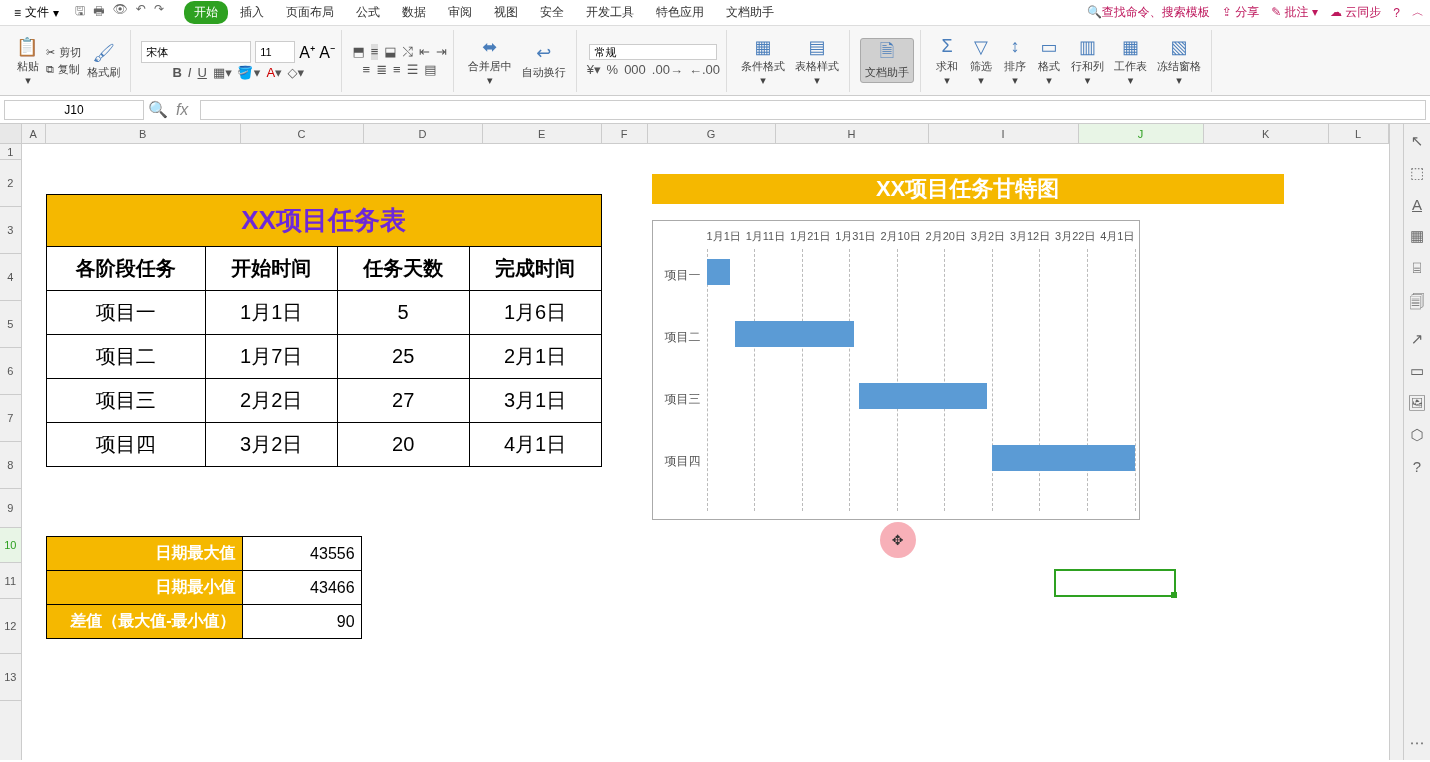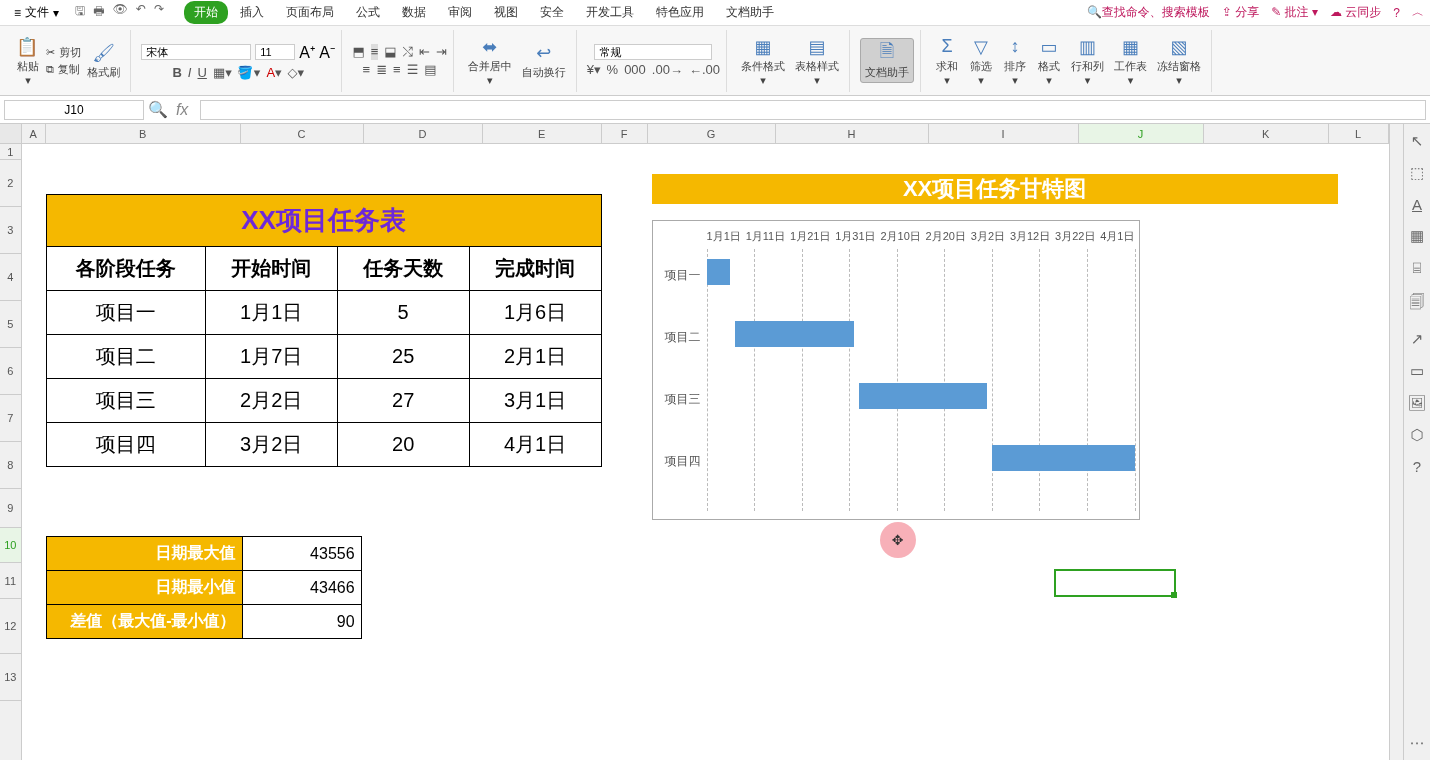--- a/index.html
+++ b/index.html
@@ -12,21 +12,21 @@
 .menubar .tab{padding:3px 10px;cursor:pointer;color:#333}
 .menubar .tab.active{background:#2ea121;color:#fff;border-radius:10px}
 .menubar .right{margin-left:auto;display:flex;align-items:center;gap:12px;color:#be185d}
 .ribbon{height:70px;background:#f7f7f7;border-bottom:1px solid #ccc;display:flex;align-items:center;padding:4px 6px;gap:4px}
 .ribbon-group{display:flex;flex-direction:column;align-items:center;padding:0 6px;border-right:1px solid #ddd;height:62px;justify-content:center;gap:2px}
 .ribbon-group.row{flex-direction:row;align-items:center}
 .big-btn{display:flex;flex-direction:column;align-items:center;font-size:11px;color:#444;cursor:pointer;padding:2px 4px}
 .big-btn .ico{width:24px;height:24px;display:flex;align-items:center;justify-content:center;font-size:18px;color:#4a7ebb}
 .small-btns{display:flex;flex-direction:column;gap:2px;font-size:11px}
 .small-btns div{display:flex;align-items:center;gap:4px;cursor:pointer;color:#444}
-.font-row{display:flex;gap:4px;align-items:center}
+.font-row{display:flex;gap:4px;}
 .font-row select,.font-row input{font-size:11px;border:1px solid #ccc;padding:1px 4px}
 .font-name{width:110px}
 .font-size{width:40px}
 .icon-row{display:flex;gap:6px;font-size:13px;color:#555}
 .icon-row span{cursor:pointer}
 .active-tool{background:#d0d0d0;border:1px solid #aaa;border-radius:3px}
 .namebox-row{height:28px;border-bottom:1px solid #ccc;display:flex;align-items:center;background:#fff}
 .namebox{width:140px;border:1px solid #ccc;margin:2px 4px;font-size:12px;padding:2px 6px;text-align:center}
 .fx-label{margin:0 8px;color:#888;font-style:italic}
 .formula-bar{flex:1;border:1px solid #ccc;margin:2px 4px;height:20px;font-size:12px;padding:1px 4px}
@@ -39,21 +39,21 @@
 .colh{border-right:1px solid #ccc;font-size:11px;color:#555;display:flex;align-items:center;justify-content:center}
 .colh.sel{color:#2ea121;background:#e8f5e6}
 .grid{position:relative;flex:1;background:#fff}
 .task-table{position:absolute;left:24px;top:50px;width:556px;border-collapse:collapse}
 .task-table th,.task-table td{border:1.5px solid #000;padding:8px;font-size:20px;text-align:center}
 .task-table .title{background:#f5b800;color:#6d28d9;font-size:26px;font-weight:bold;height:42px}
 .task-table .hdr{font-size:20px;font-weight:bold}
 .aux-table{position:absolute;left:24px;top:392px;width:316px;border-collapse:collapse}
 .aux-table td{border:1.5px solid #000;padding:6px;font-size:16px;text-align:right}
 .aux-table .lbl{background:#f5b800;color:#fff;font-weight:bold}
-.gantt-title{position:absolute;left:630px;top:30px;width:686px;height:30px;background:#f5b800;color:#fff;font-size:22px;font-weight:bold;display:flex;align-items:center;justify-content:center}
+.gantt-title{position:absolute;left:630px;top:30px;width:632px;height:30px;background:#f5b800;color:#fff;font-size:22px;font-weight:bold;display:flex;align-items:center;justify-content:center}
 .gantt-chart{position:absolute;left:630px;top:76px;width:488px;height:300px;border:0.5px solid #aaa;background:#fff}
 .gantt-axis{position:absolute;left:54px;top:8px;right:4px;height:16px;display:flex;justify-content:space-between;font-size:11px;color:#555}
 .gantt-plot{position:absolute;left:54px;top:28px;right:4px;bottom:8px}
 .gline{position:absolute;top:0;bottom:0;border-left:1px dashed #bbb}
 .grow-label{position:absolute;left:4px;font-size:12px;color:#555;width:46px;text-align:right}
 .gbar{position:absolute;height:26px;background:#5b9bd5}
 .sel-cell{position:absolute;border:2px solid #2ea121;width:122px;height:28px}
 .sel-handle{position:absolute;width:6px;height:6px;background:#2ea121;right:-3px;bottom:-3px}
 .cursor-ind{position:absolute;width:36px;height:36px;background:#f7b0b8;border-radius:50%;display:flex;align-items:center;justify-content:center}
 .cursor-ind::after{content:"✥";color:#333;font-size:14px}
@@ -150,21 +150,21 @@
   </div>
   <div class="ribbon-group row">
     <div class="big-btn"><span class="ico">⬌</span><span>合并居中</span>▾</div>
     <div class="big-btn">
         <span class="ico">↩</span>
         <span>自动换行</span>
       </div>
   </div>
   <div class="ribbon-group">
     <div class="font-row">
-        <input style="width: 118px;" value="常规">
+        <input style="width: 128px;" value="常规">
       </div>
     <div class="icon-row">
       <span>¥▾</span>
       <span>%</span>
       <span>000</span>
       <span>.00→</span>
       <span>←.00</span>
     </div>
   </div>
   <div class="ribbon-group row">

